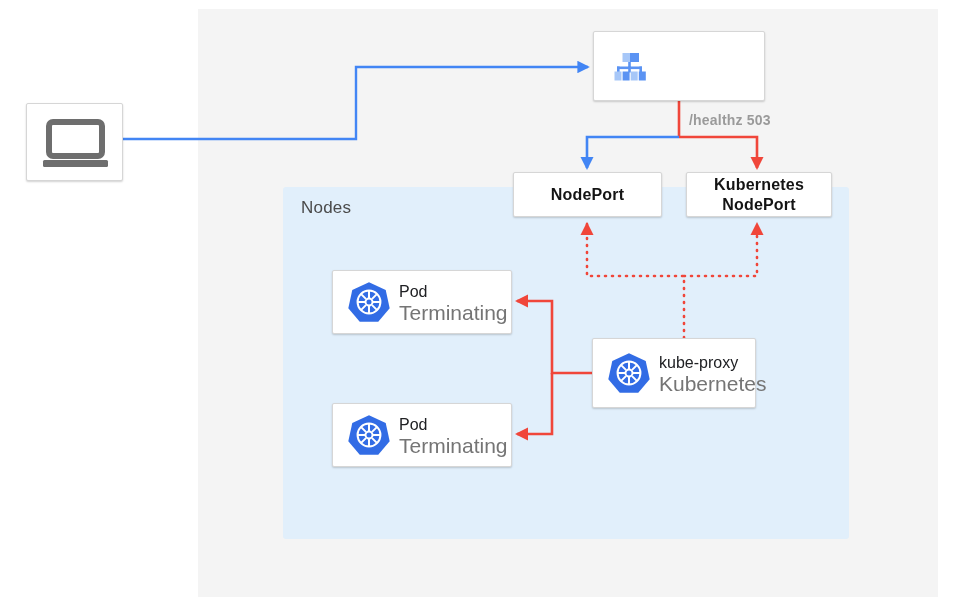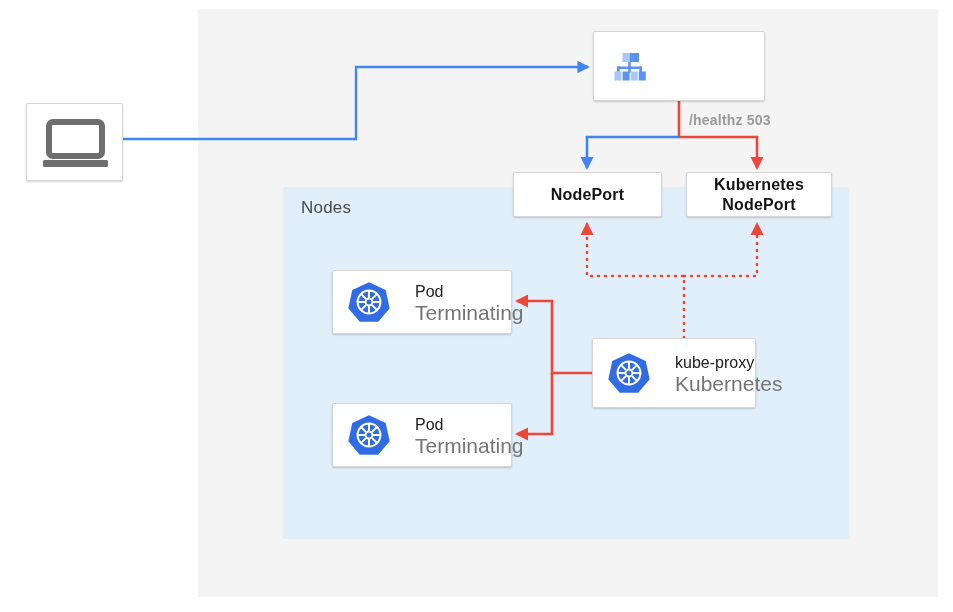--- a/index.html
+++ b/index.html
@@ -33,21 +33,21 @@
   .hcnp-box{left:686px;top:172px;width:146px;height:45px;display:flex;align-items:center;
             justify-content:center;text-align:center;}
   .hcnp-box .lbl{font-size:16px;font-weight:bold;color:#141414;line-height:20px;letter-spacing:.2px;}
 
   .pod-box{left:332px;width:180px;height:64px;display:flex;align-items:center;}
   .pod-top{top:270px;}
   .pod-bottom{top:403px;}
   .kp-box{left:592px;top:338px;width:164px;height:70px;display:flex;align-items:center;}
 
   .k8s-icon{width:44px;height:44px;margin-left:14px;flex:0 0 auto;}
-  .card-text{margin-left:24px;}
+  .card-text{margin-left:8px;}
   .card-title{font-size:16px;color:#202124;line-height:21px;}
   .card-sub{font-size:21px;color:#757575;line-height:21px;}
 
   .healthz-label{position:absolute;left:689px;top:112px;font-size:14px;font-weight:bold;
                  color:#9a9a9a;letter-spacing:.2px;}
 
   svg.wires{position:absolute;left:0;top:0;width:953px;height:612px;overflow:visible;}
 </style>
 </head>
 <body>

